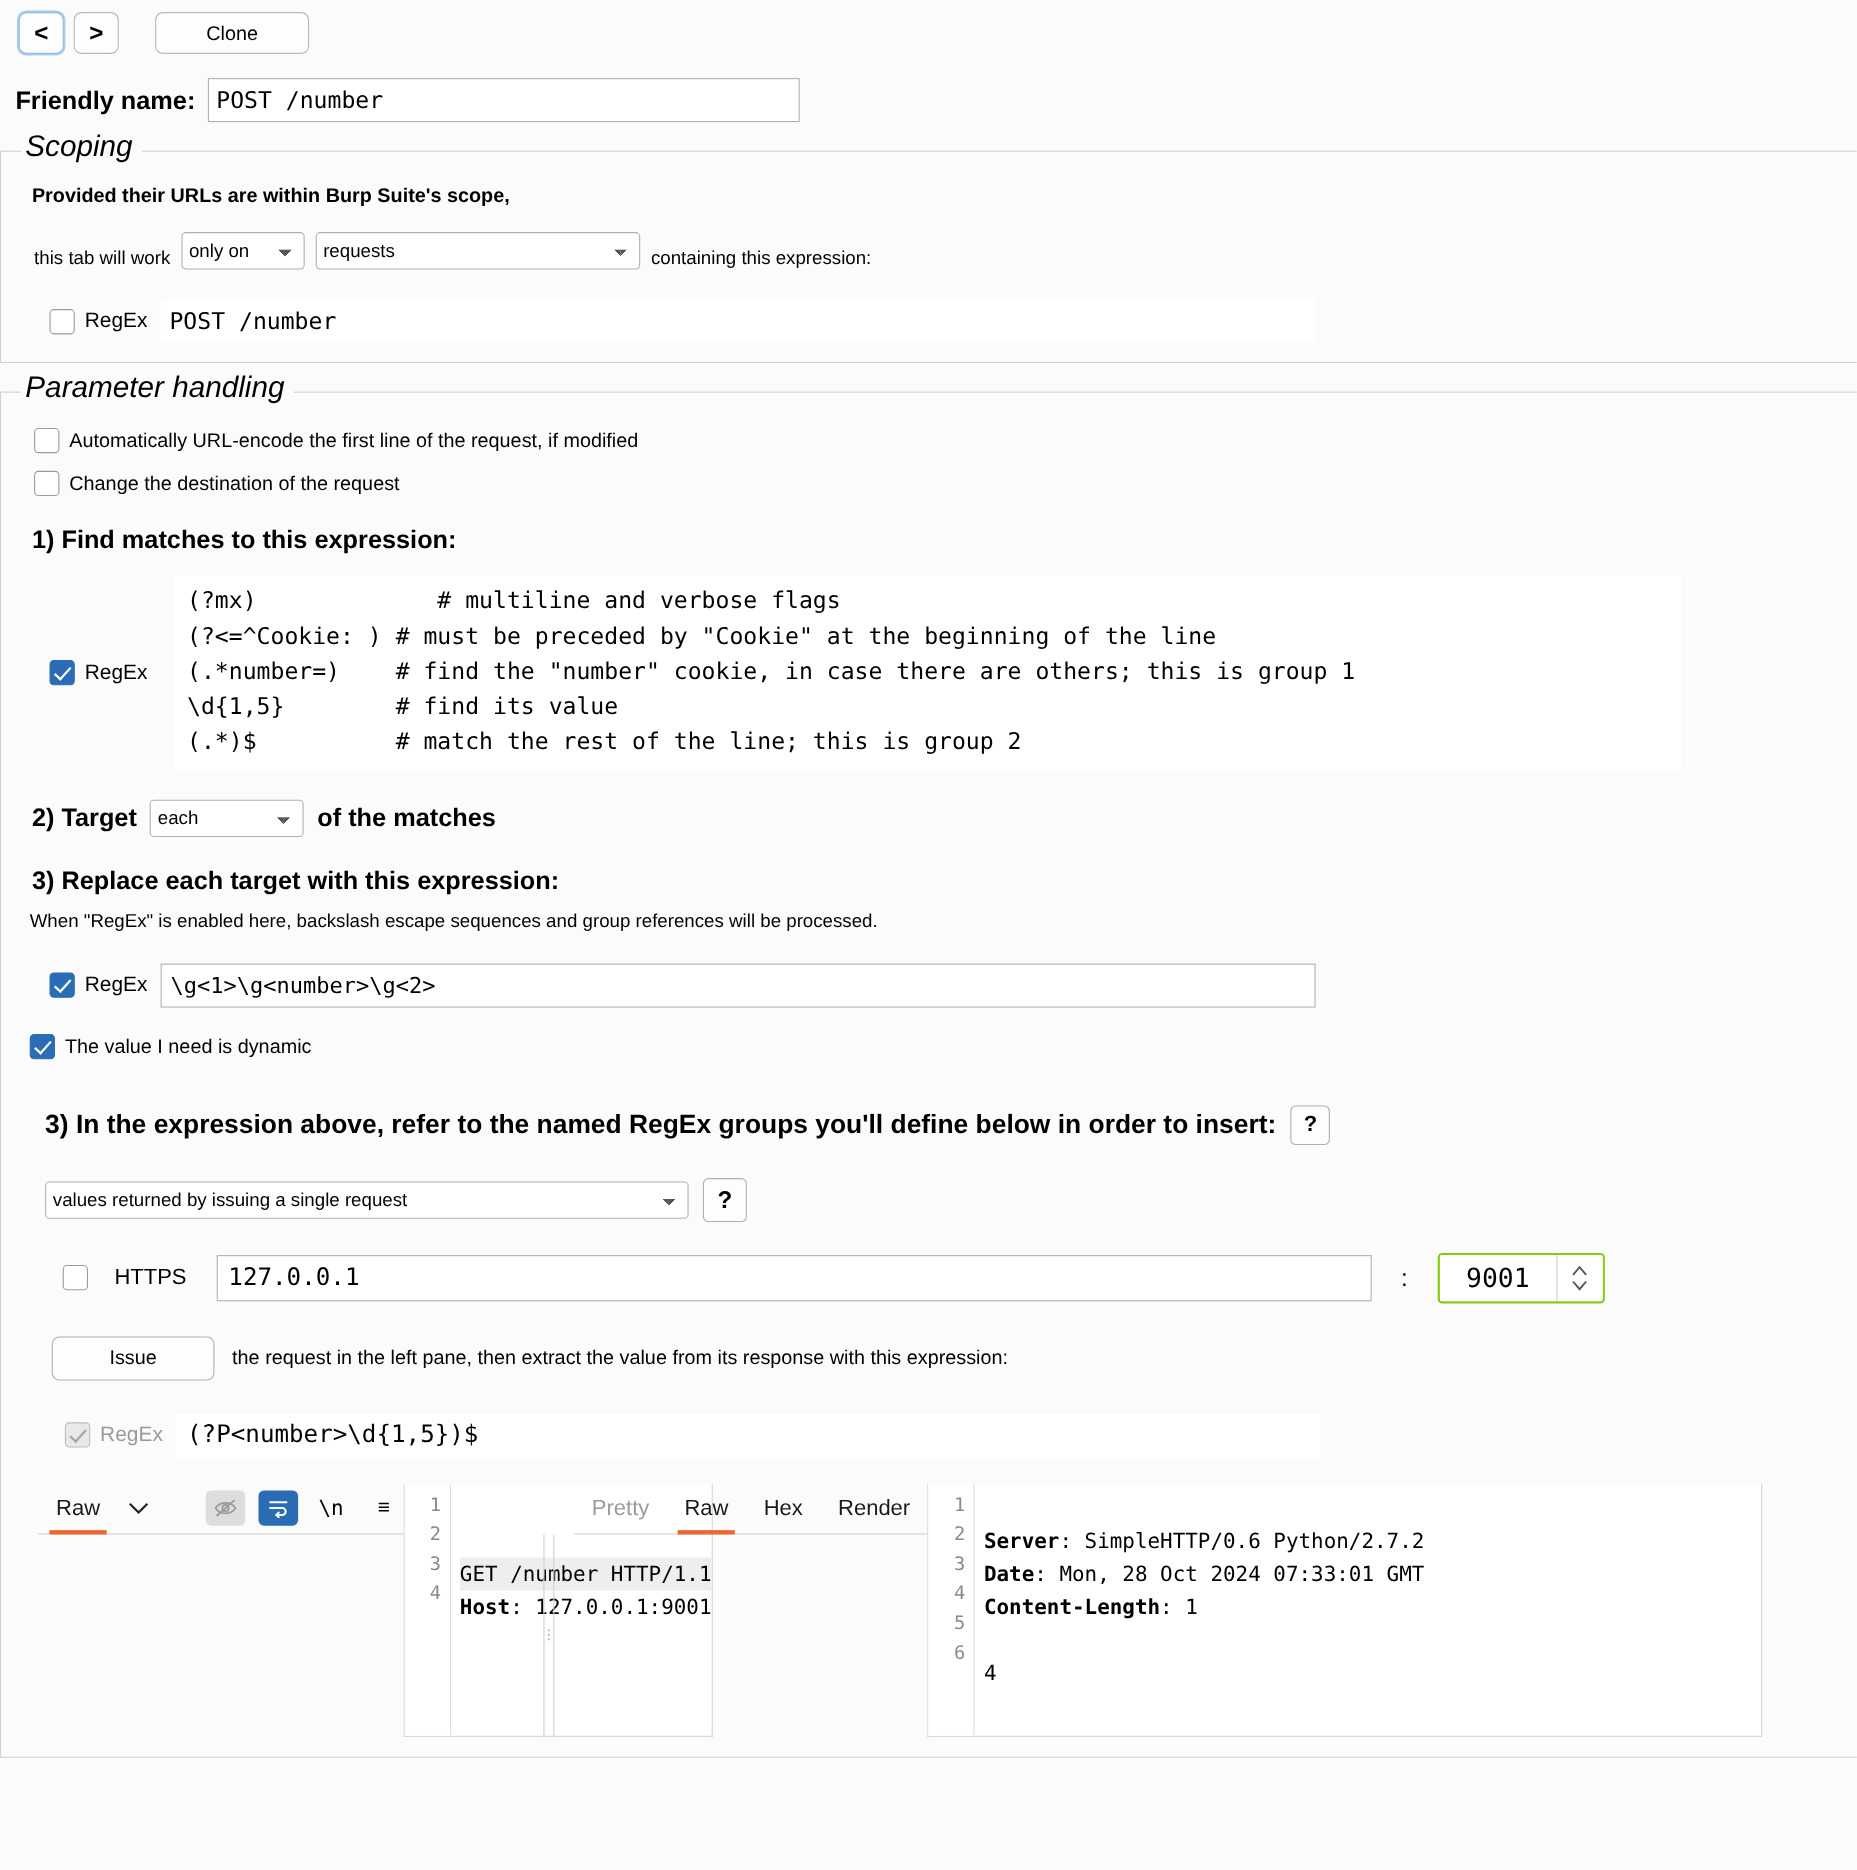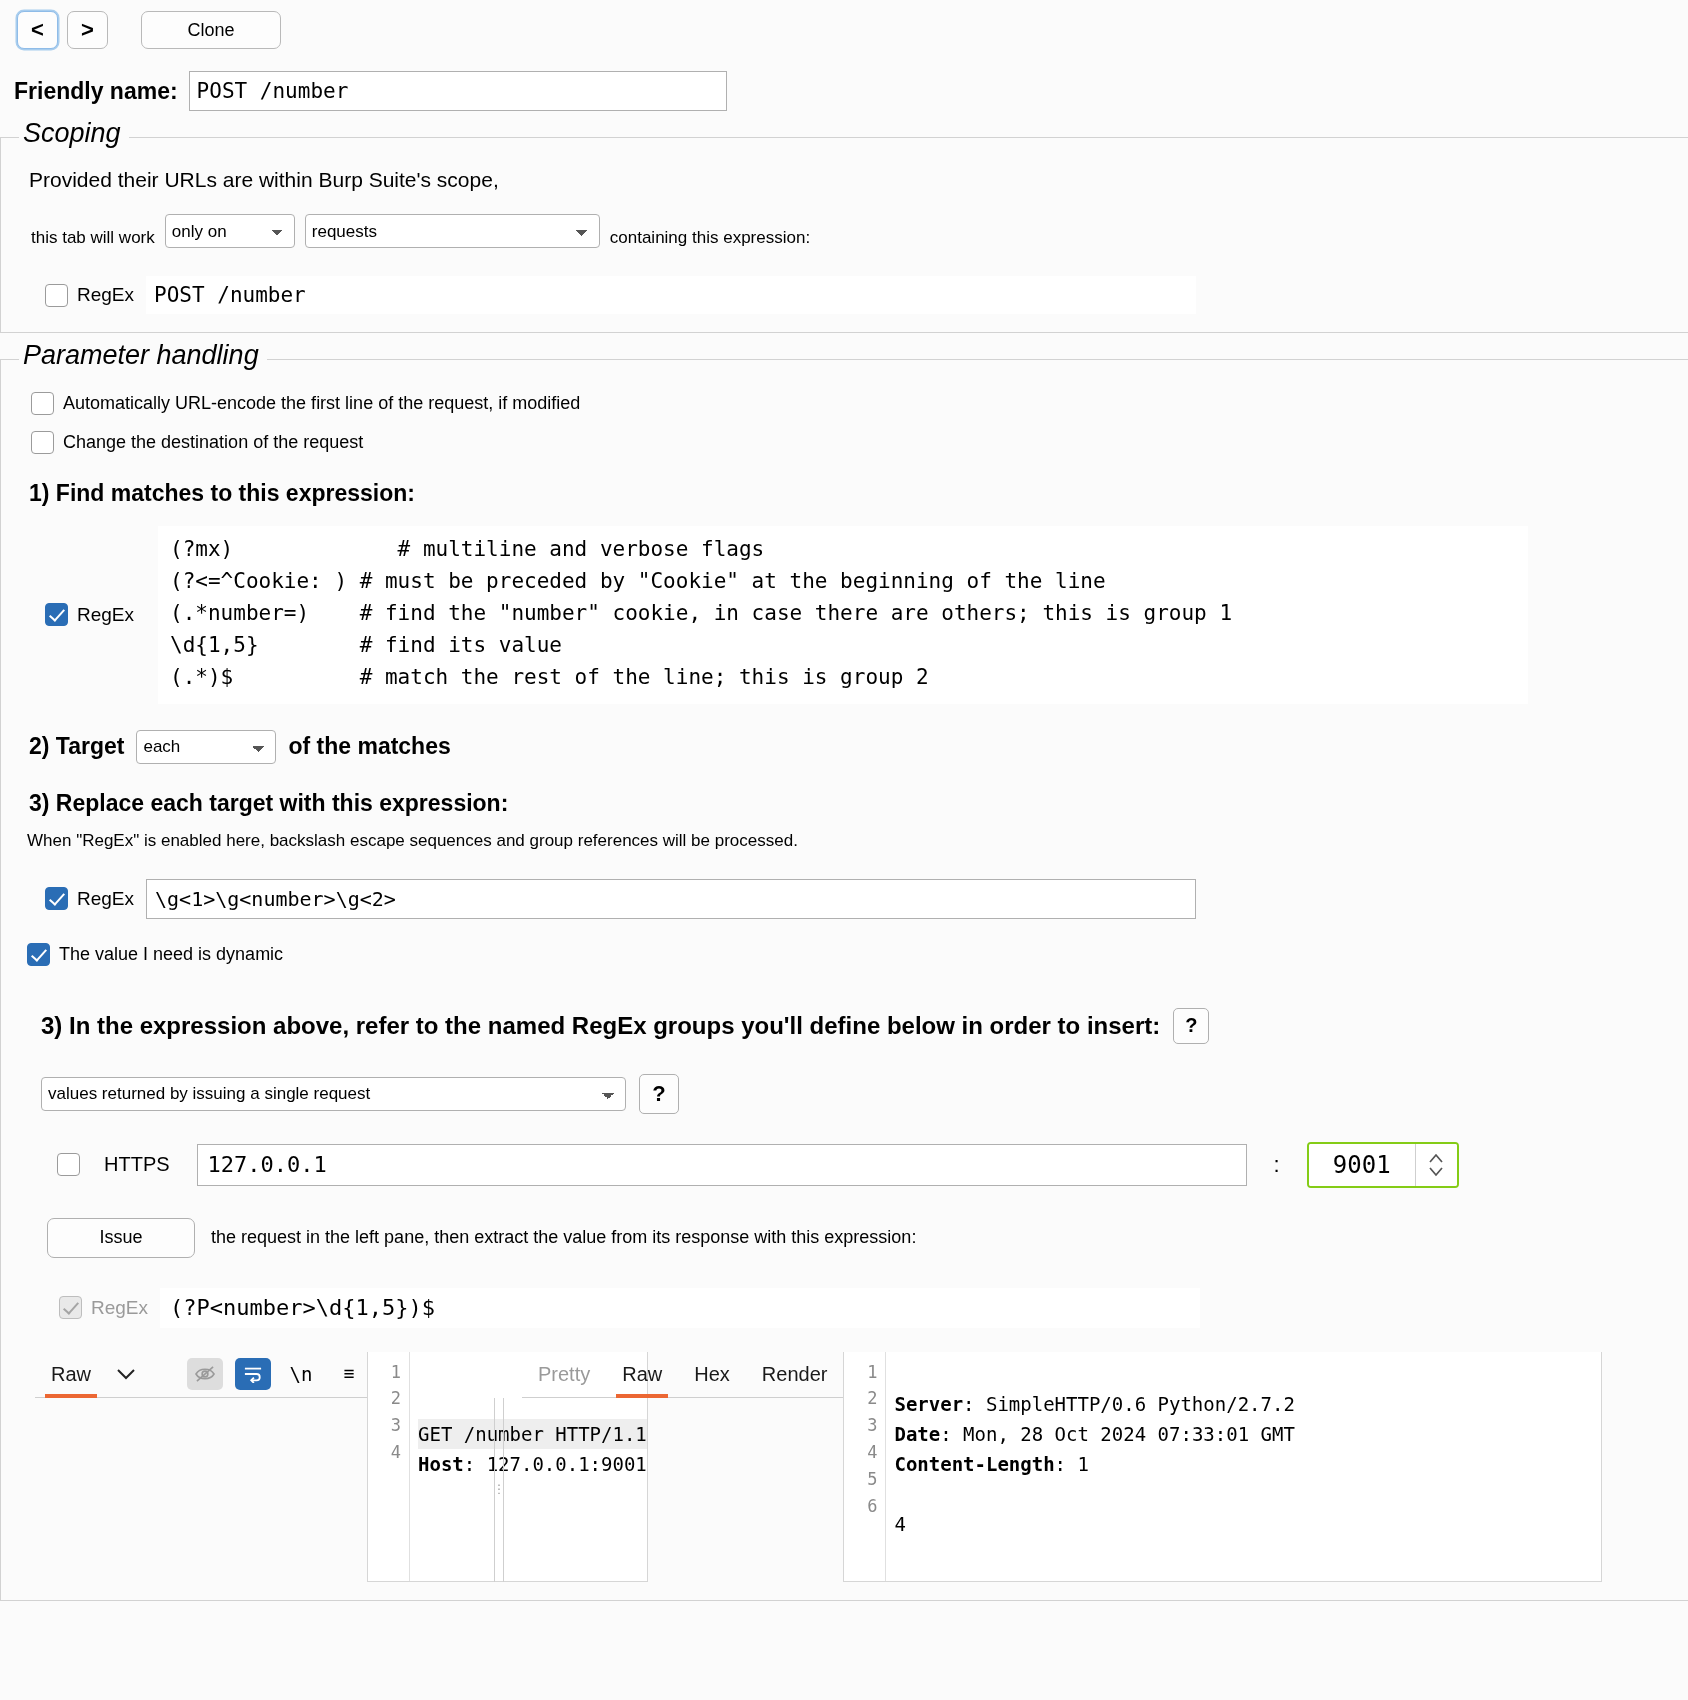--- a/index.html
+++ b/index.html
@@ -57,40 +57,40 @@
     margin: 26px 0 0 0;
     padding: 16px 0 18px 0;
   }
   .group-title {
     position: absolute; top: -20px; left: 18px;
     background: #fbfbfb; padding: 0 8px 0 4px;
     font-size: 27px; font-style: italic;
     font-family: "Liberation Sans", sans-serif;
   }
   .scoping-head {
-    font-size: 21px; font-weight: normal;
+    font-size: 18px; font-weight: bold;
     margin: 14px 0 15px 28px;
   }
   .row { display: flex; align-items: flex-end; }
   .scope-row { margin: 22px 0 0 30px; gap: 10px; }
   .lbl { font-size: 17px; }
 
   select.sel {
     height: 34px; border: 1px solid #b0b0b0; border-radius: 4px;
     background: #fff; font-size: 17px; padding: 0 6px;
     font-family: "Liberation Sans", sans-serif;
     appearance: none; -webkit-appearance: none;
     background-image:
       linear-gradient(45deg, transparent 50%, #555 50%),
       linear-gradient(135deg, #555 50%, transparent 50%);
     background-position: calc(100% - 17px) 15px, calc(100% - 11px) 15px;
     background-size: 6px 6px, 6px 6px;
     background-repeat: no-repeat;
   }
-  .sel-onlyon { width: 130px; }
+  .sel-onlyon { width: 112px; }
   .sel-requests { width: 295px; }
   .sel-each { width: 140px; }
   .sel-values { width: 585px; height: 40px; font-size: 18px;
     background-position: calc(100% - 19px) 18px, calc(100% - 13px) 18px; }
 
   
   .cb {
     width: 23px; height: 23px; flex: 0 0 23px;
     border: 1px solid #9b9b9b; border-radius: 4px;
     background: #fff; display: inline-block; position: relative;

